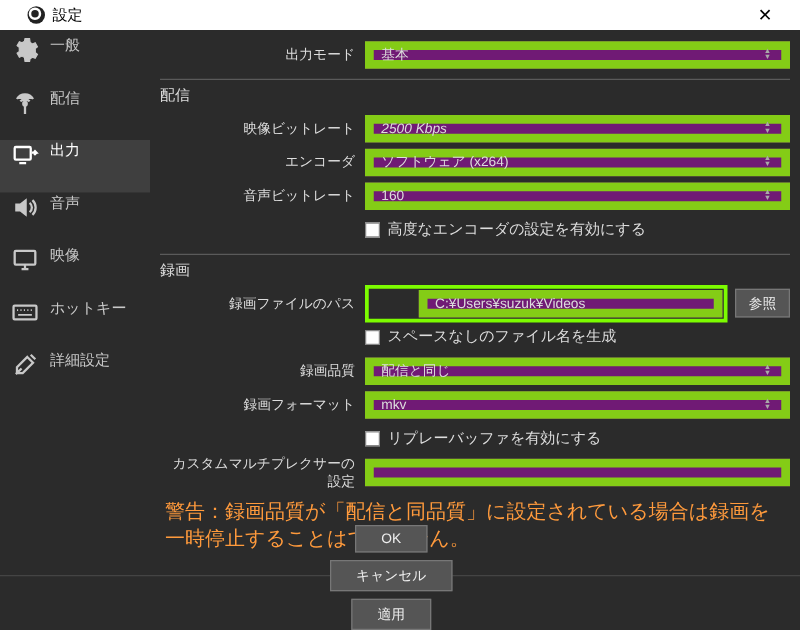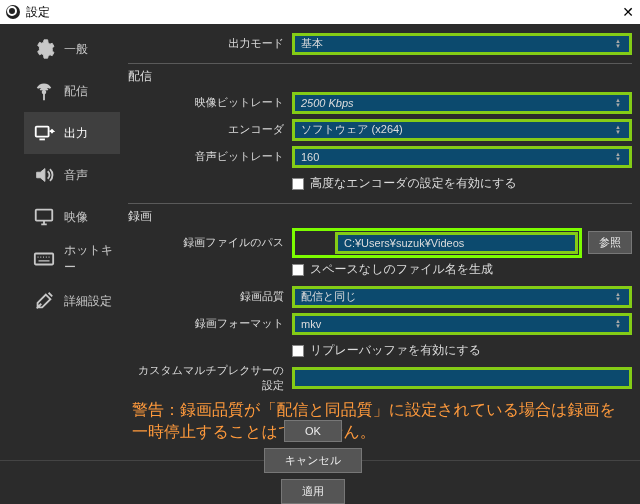--- a/index.html
+++ b/index.html
@@ -1,38 +1,38 @@
 <!DOCTYPE html>
 <html><head>
 <meta charset="utf-8">
 <style>
   * { margin:0; padding:0; box-sizing:border-box; font-family:"Meiryo","Segoe UI",Arial,sans-serif; }
   body { width:640px; height:504px; background:#3c3c3c; color:#ddd; font-size:12px; }
 
-  .titlebar { height:24px; background:#fff; color:#000; display:flex; align-items:center; padding:0 6px; }
+  .titlebar { height:24px; background:#fff; color:#000; display:flex; align-items:center; padding:0 22px; }
   .titlebar .t-icon { width:14px; height:14px; border-radius:50%; background:#222; margin-right:6px; position:relative; }
   .titlebar .t-icon::after { content:""; position:absolute; width:6px; height:6px; border-radius:50%; border:2px solid #fff; top:1px; left:1px; }
   .titlebar .spacer { flex:1; }
   .titlebar .close { font-size:14px; line-height:1; }
 
   .content { display:flex; height:436px; background:#2b2b2b; }
 
   .sidebar { width:120px; background:#2b2b2b; padding-top:4px; }
-  .side-item { display:flex; align-items:center; height:42px; padding-left:8px; gap:8px; color:#c8c8c8;margin-left:24px; }
+  .side-item { display:flex; height:42px; padding-left:8px; gap:8px; color:#c8c8c8; }
   .side-item.active { background:#3f3f3f; color:#fff; }
   .side-icon { width:24px; height:24px; display:flex; align-items:center; justify-content:center; flex:0 0 24px; }
   .side-icon svg { width:22px; height:22px; fill:#c8c8c8; stroke:#c8c8c8; }
   .side-item.active .side-icon svg { fill:#fff; stroke:#fff; }
 
   .main { flex:1; padding:6px 8px 4px 8px; overflow:hidden; }
   .form-row { display:flex; align-items:center; height:27px; }
   .form-row .lab { width:164px; text-align:right; padding-right:8px; color:#ddd; font-size:11px; }
   .form-row .ctrl { flex:1; }
 
-  .combo, .spin, .textin { background:#0c4a6e; border:3px solid #84cc16; color:#ddd; height:22px; display:flex; align-items:center; padding:0 6px; font-size:11px; }
+  .combo, .spin, .textin { background:#701a75; border:7px solid #84cc16; color:#ddd; height:22px; display:flex; align-items:center; padding:0 6px; font-size:11px; }
   .combo { justify-content:space-between; }
   .combo .arrows, .spin .arrows { width:10px; height:100%; display:flex; flex-direction:column; justify-content:center; align-items:center; }
   .combo .arrows span, .spin .arrows span { font-size:6px; line-height:5px; color:#aaa; }
   .spin { justify-content:space-between;font-style:italic; }
 
   .chk { display:flex; align-items:center; gap:6px; }
   .chk .box { width:12px; height:12px; background:#fff; border:1px solid #888; }
 
   .section { border-top:1px solid #5a5a5a; margin-top:6px; padding-top:2px; }
   .section-title { font-size:12px; padding:2px 0 4px 0; }

